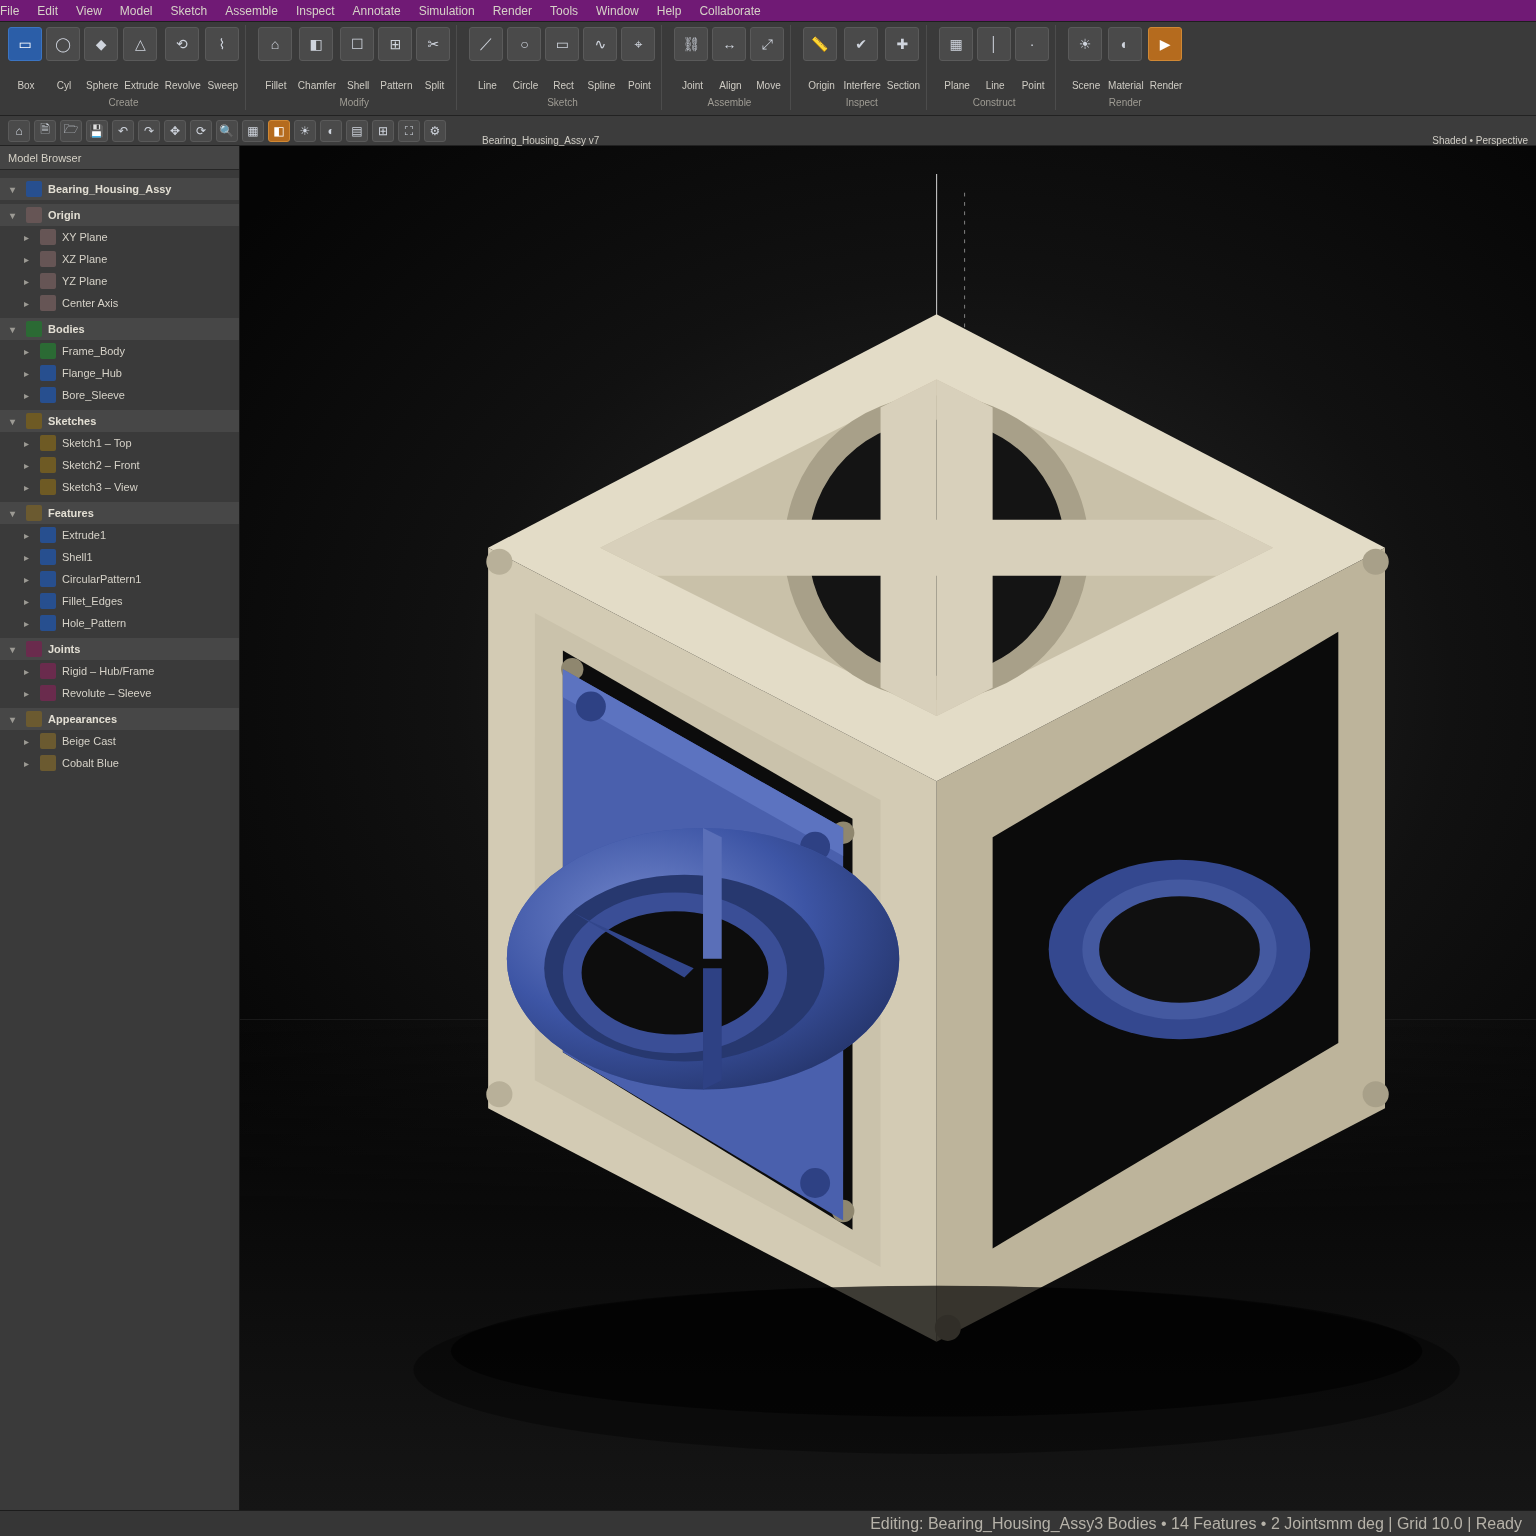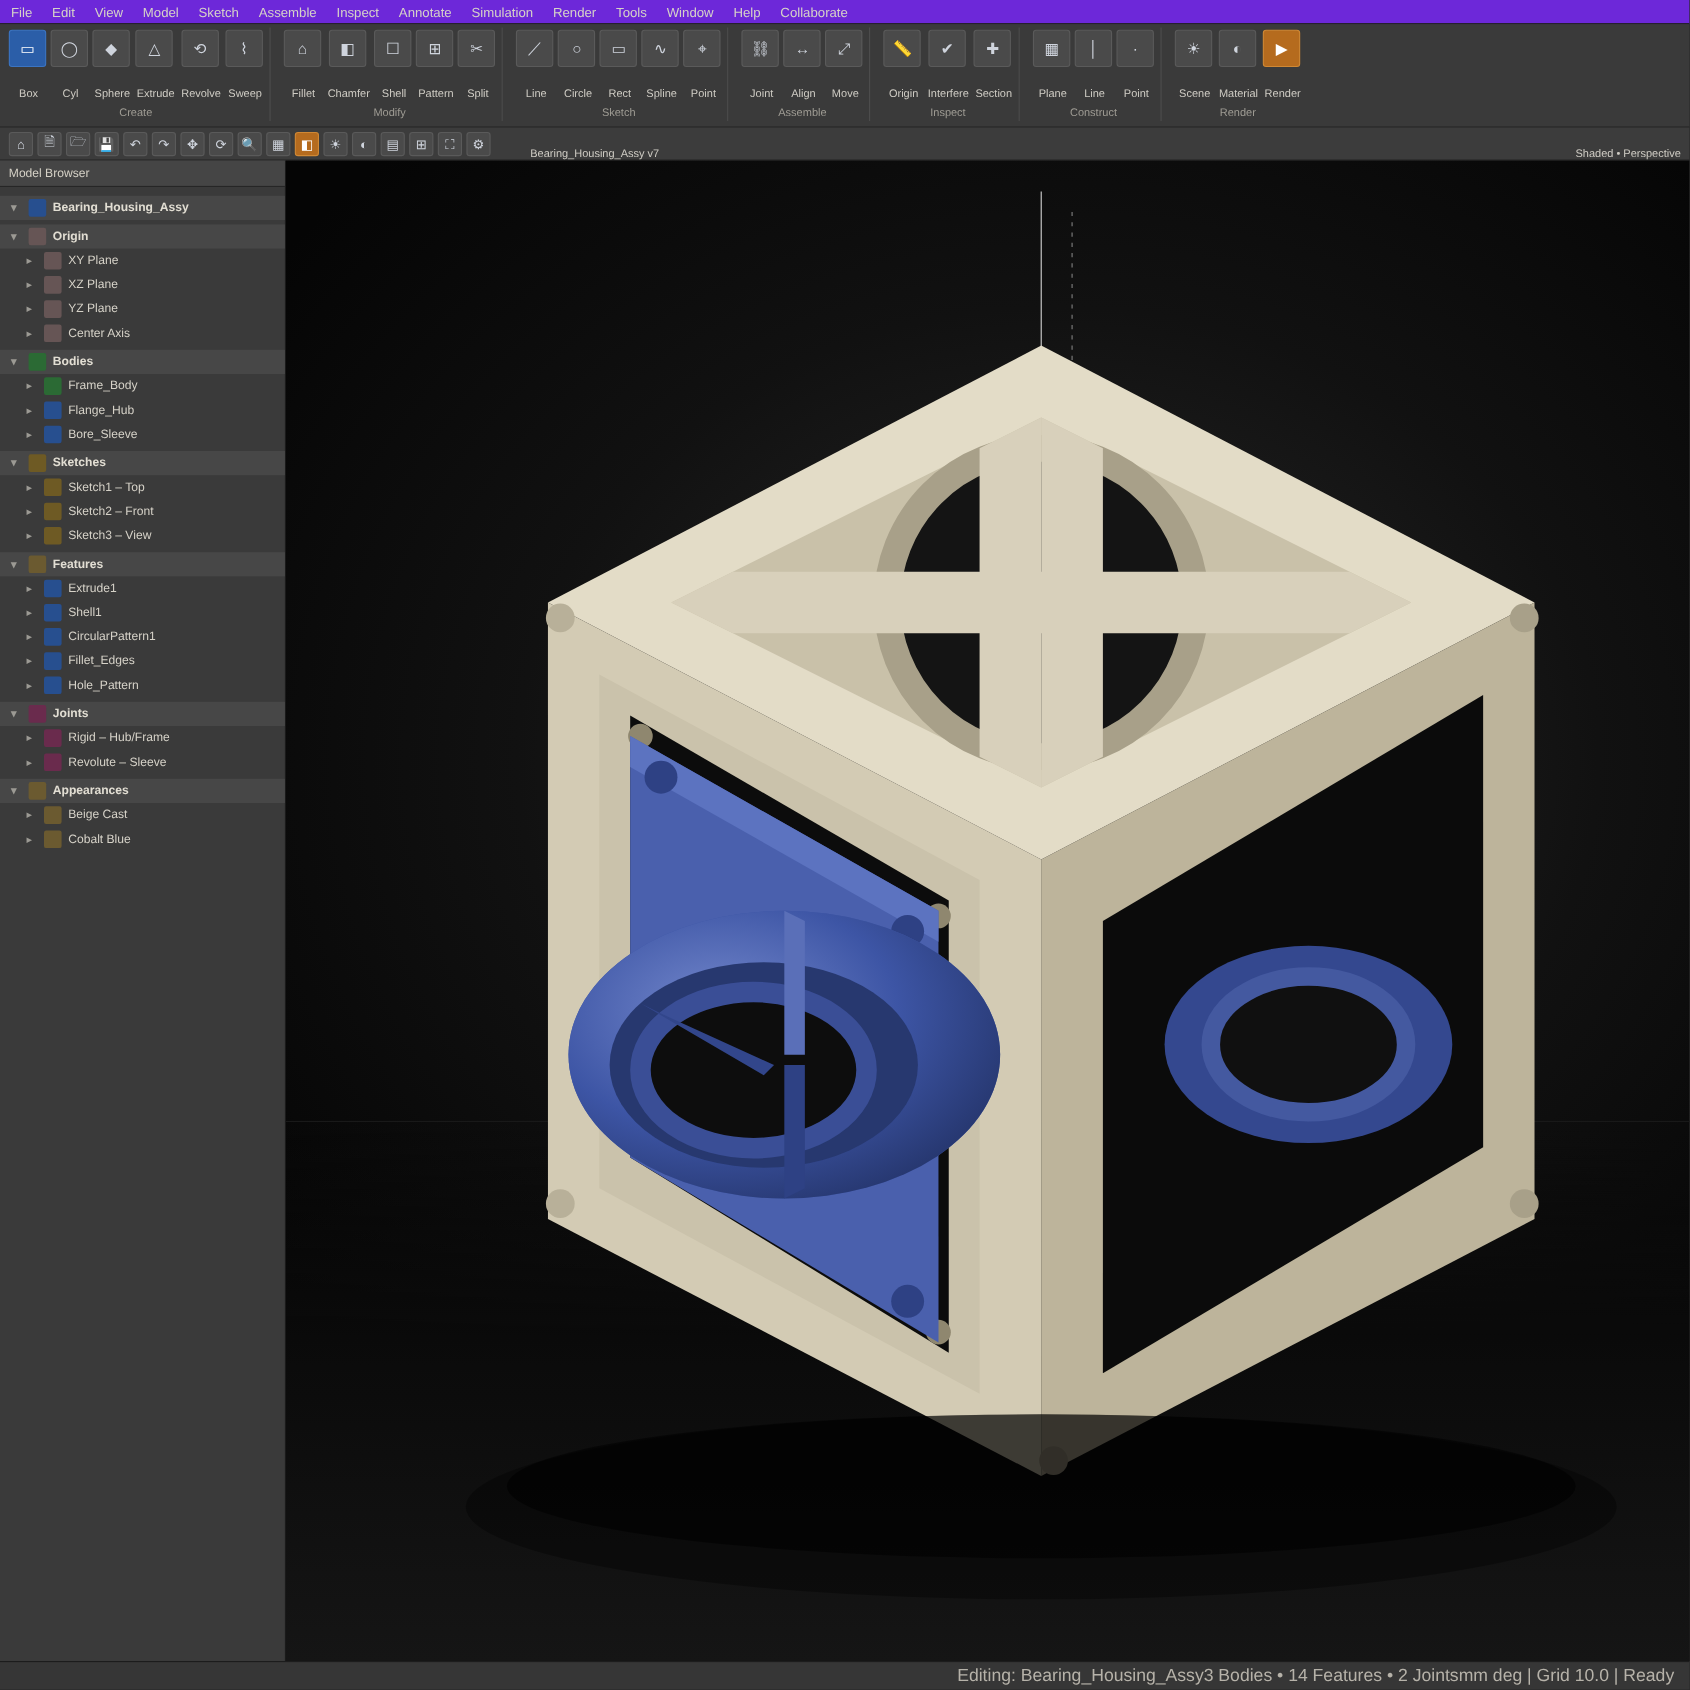--- a/index.html
+++ b/index.html
@@ -1,21 +1,21 @@
 <!DOCTYPE html>
 <html><head>
 <meta charset="utf-8">
 <style>
   * { box-sizing: border-box; margin: 0; padding: 0; font-family: "Segoe UI", Arial, sans-serif; }
   body { width: 1536px; height: 1536px; background:#2c2c2c; color:#c8c6c0; font-size:12px; overflow:hidden; }
   .col { display:flex; flex-direction:column; }
   .row { display:flex; flex-direction:row; align-items:center; }
 
   
-  .menubar { height:22px; background:#6d28d9; padding:0 10px; gap:18px; font-size:12px; border-bottom:1px solid #1e1e1e;}
+  .menubar { height:22px; background:#701a75; padding:0 0; gap:18px; font-size:12px; border-bottom:1px solid #1e1e1e;}
   .menubar span { color:#d6d2c8; cursor:default; }
 
   
   .ribbon { background:#3a3a3a; border-bottom:1px solid #222; }
   .ribbon-row { padding:3px 6px 5px 6px; gap:10px; flex-wrap:wrap; }
   .ribbon-group { gap:4px; padding:2px 6px 2px 2px; border-right:1px solid #4c4c4c; }
   .ribbon-group:last-child{border:none;}
   .tbtn { width:26px; height:26px; background:#4a4a4a; border:1px solid #5a5a5a; border-radius:3px;
           display:flex; align-items:center; justify-content:center; font-size:14px; color:#cfd4dd; }
   .tbtn.big { width:34px; height:34px; }
@@ -23,21 +23,21 @@
   .tbtn.orange { background:#b56b1e; border-color:#d08834; color:#fff;}
   .tlbl { font-size:10px; color:#cfccc4; margin-left:2px; white-space:nowrap;margin-top:19px; }
   .tgrp-label { width:100%; text-align:center; font-size:10px; color:#9f9c94; margin-top:2px; }
 
   
   .strip { height:30px; background:#3c3c3c; border-bottom:1px solid #222; padding:0 8px; gap:8px;}
   .strip .tbtn { width:22px; height:22px; font-size:12px; }
 
   
   .main { flex:1; display:flex; }
-  .browser { width:260px; background:#3a3a3a; border-right:1px solid #1a1a1a; }
+  .browser { width:240px; background:#3a3a3a; border-right:1px solid #1a1a1a; }
   .browser-header { height:24px; background:#454545; padding:0 8px; font-size:11px; color:#d5d1c6;
                     border-bottom:1px solid #262626; }
   .tree { padding:4px 0; }
   .node { height:22px; padding:0 6px 0 10px; gap:6px; font-size:11px; color:#d6d2c8; cursor:default;}
   .node .caret { width:10px; color:#9c9a94; font-size:10px;}
   .node .icon { width:16px; height:16px; border-radius:2px; display:flex; align-items:center; justify-content:center;
                 font-size:11px; background:#555; color:#d8d4ca;}
   .node .icon.folder{background:#6b5a30;}
   .node .icon.part{background:#274f8f;color:#fff;}
   .node .icon.origin{background:#655;}

